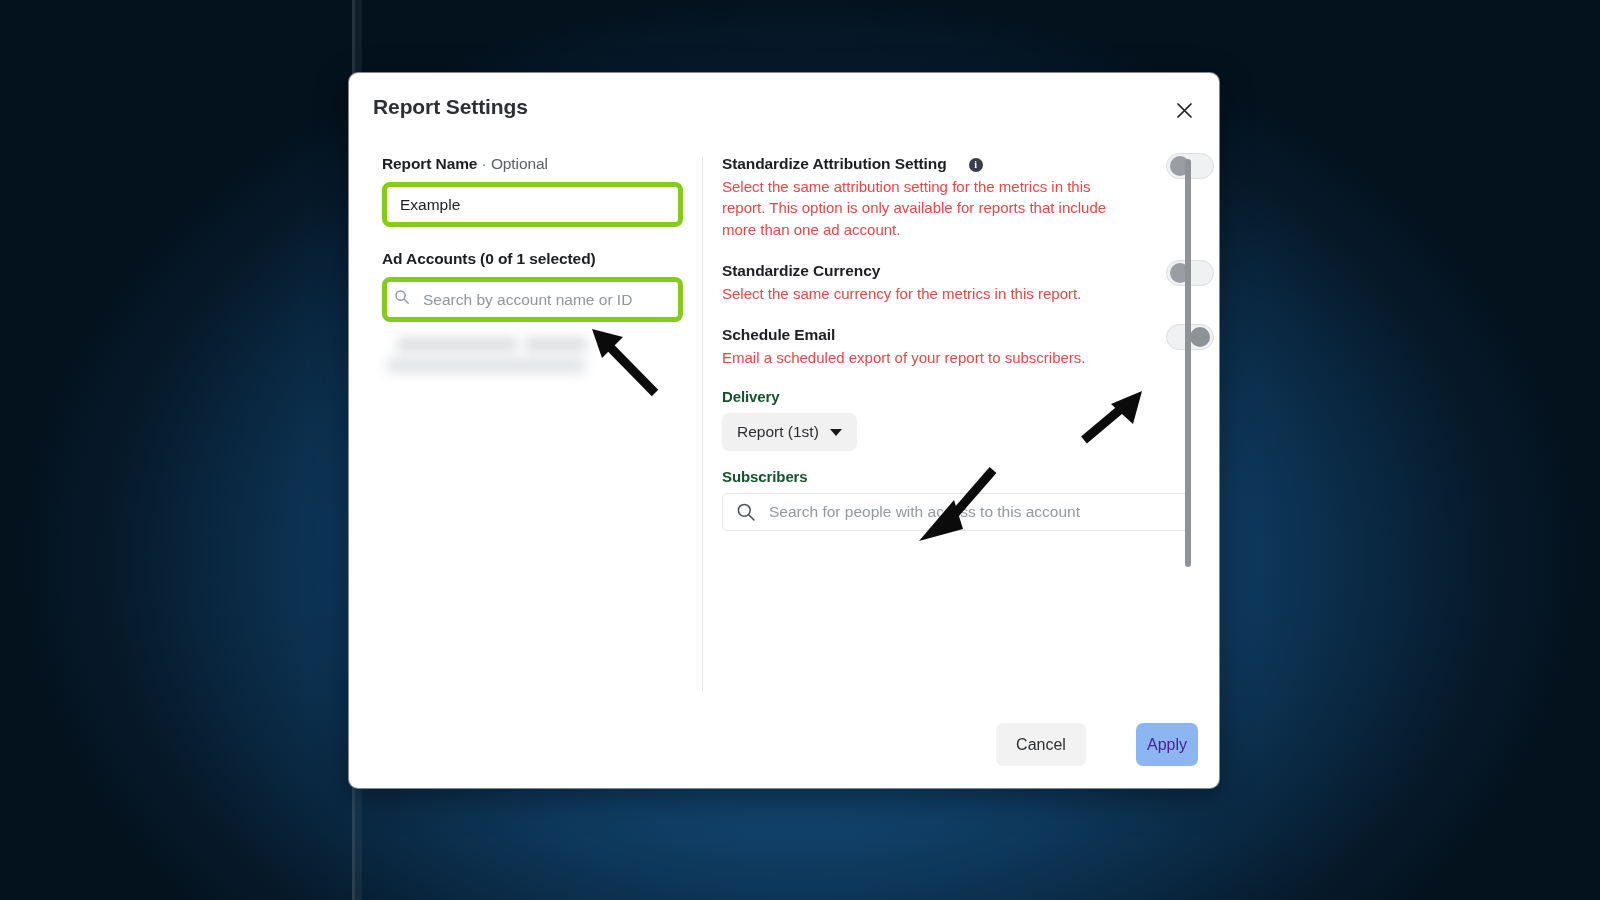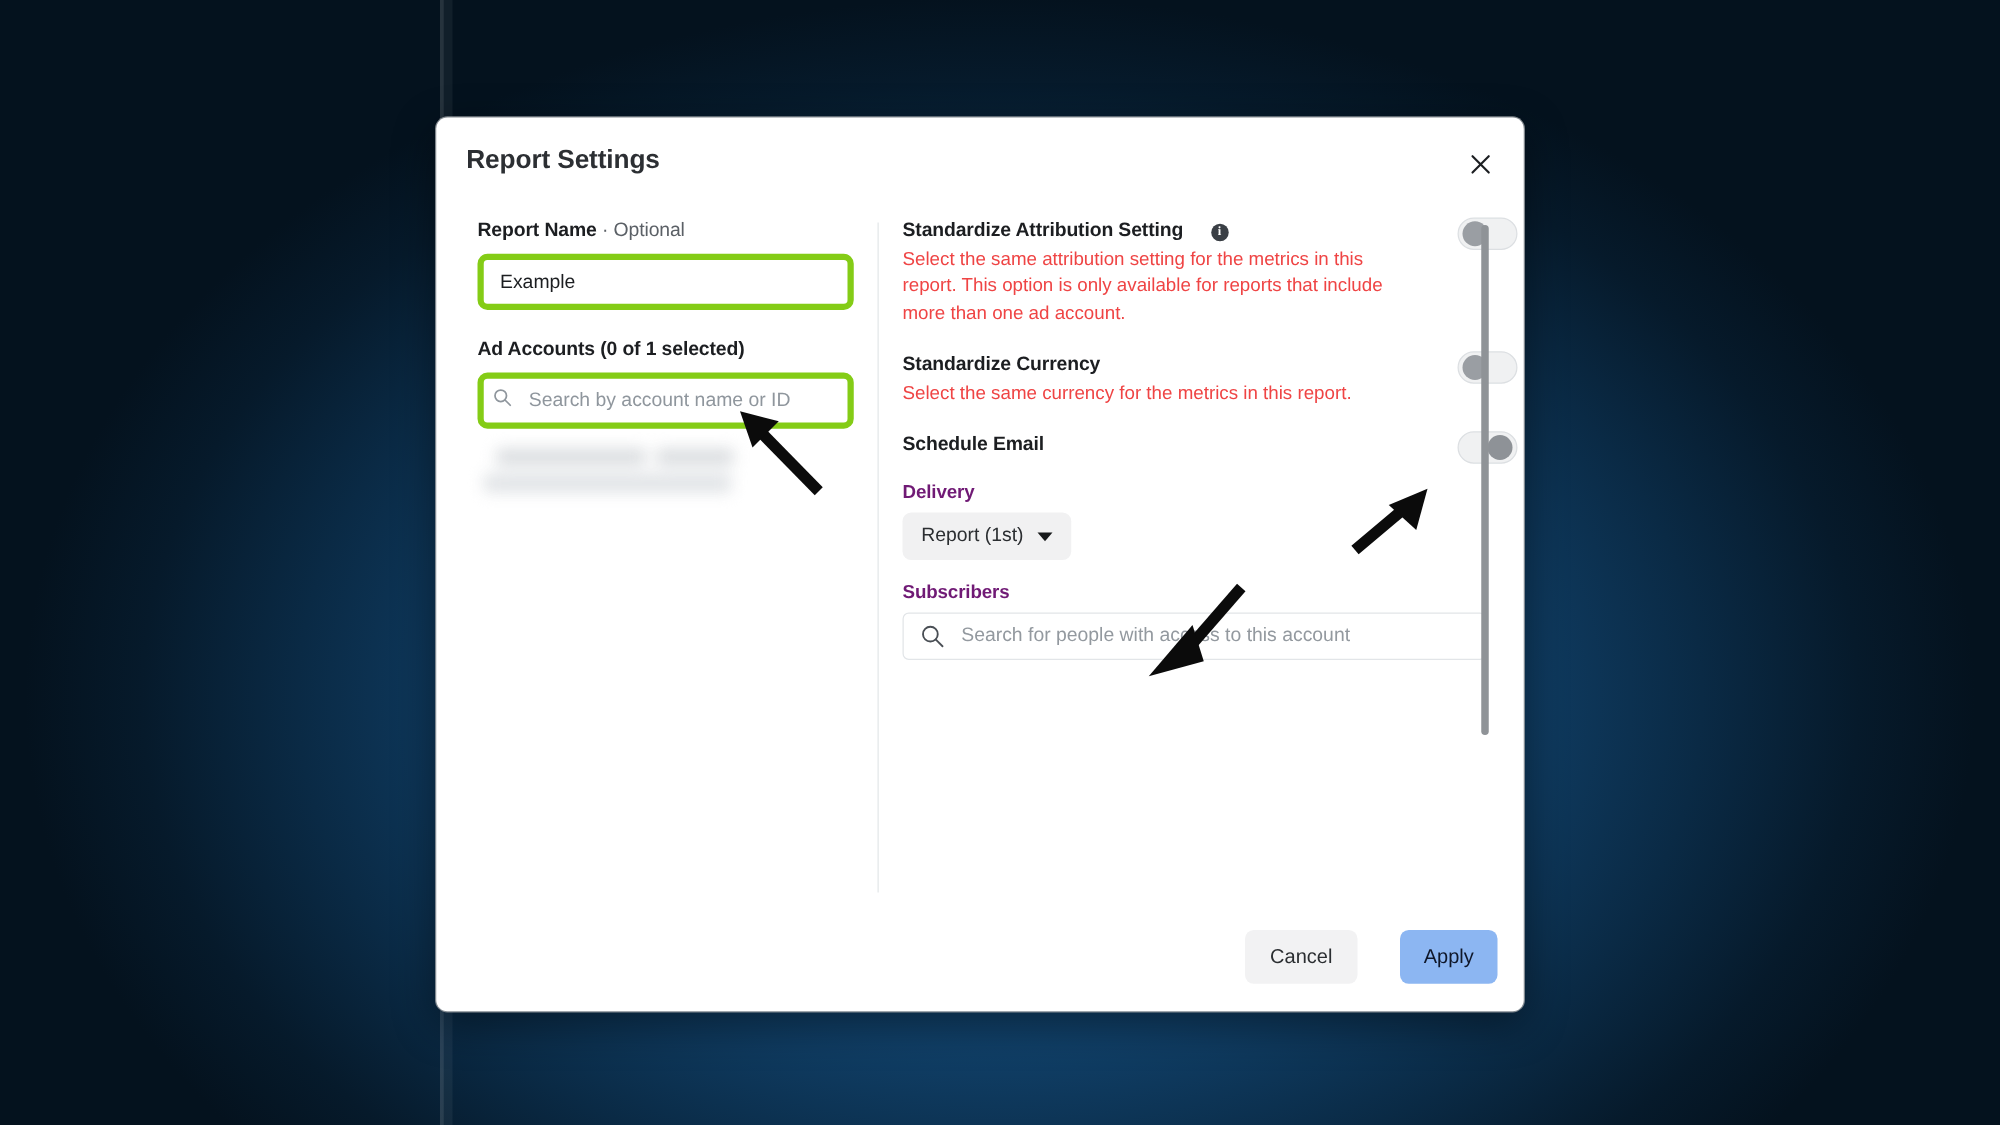--- a/index.html
+++ b/index.html
@@ -33,21 +33,21 @@
     top: 0;
     width: 3px;
     height: 900px;
     background: rgba(255,255,255,0.09);
   }
 
   
   .dialog {
     position: absolute;
     left: 349px;
-    top: 94px;
+    top: 73px;
     width: 870px;
     height: 715px;
     background: #ffffff;
     border-radius: 9px;
     box-shadow: 0 0 0 1px rgba(150,155,160,0.85), 0 10px 34px rgba(0,0,0,0.45);
     overflow: hidden;
   }
 
   .dialog-header {
     position: relative;
@@ -240,21 +240,21 @@
     border-radius: 50%;
     background: #9a9ea3;
   }
   .toggle.off .knob { left: 3px; }
   .toggle.on .knob { left: 23px; background: #8e9297; }
 
   
   .sub-label {
     font-size: 15px;
     font-weight: bold;
-    color: #701a75;
+    color: #14532d;
     margin-bottom: 8px;
     letter-spacing: -0.1px;
   }
 
   .pill-select {
     display: inline-flex;
     align-items: center;
     gap: 11px;
     height: 38px;
     padding: 0 15px;
@@ -323,23 +323,23 @@
     cursor: pointer;
   }
   .btn-cancel {
     right: 133px;
     width: 90px;
     background: #f2f2f3;
     color: #2b2e31;
   }
   .btn-apply {
     right: 21px;
-    width: 78px;
+    width: 62px;
     background: #8cb6f2;
-    color: #0f172a;
+    color: #4c1d95;
   }
 
   
   .arrows {
     position: absolute;
     left: 0; top: 0;
     width: 1600px; height: 900px;
     pointer-events: none;
   }
 </style>
@@ -413,20 +413,21 @@
       <div class="setting-row">
         <div class="setting-title">Standardize Currency</div>
         <div class="setting-desc">Select the same currency for the metrics in this report.</div>
         <div class="toggle off">
             <div class="knob"></div>
           </div>
       </div>
 
       <div class="setting-row tight">
         <div class="setting-title">Schedule Email</div>
+        <div class="setting-desc">Email a scheduled export of your report to subscribers.</div>
         <div class="toggle on">
             <div class="knob"></div>
           </div>
       </div>
 
       <div>
         <div class="sub-label">Delivery</div>
         <button class="pill-select">
           <span>Report (1st)</span>
           <span class="caret"></span>

